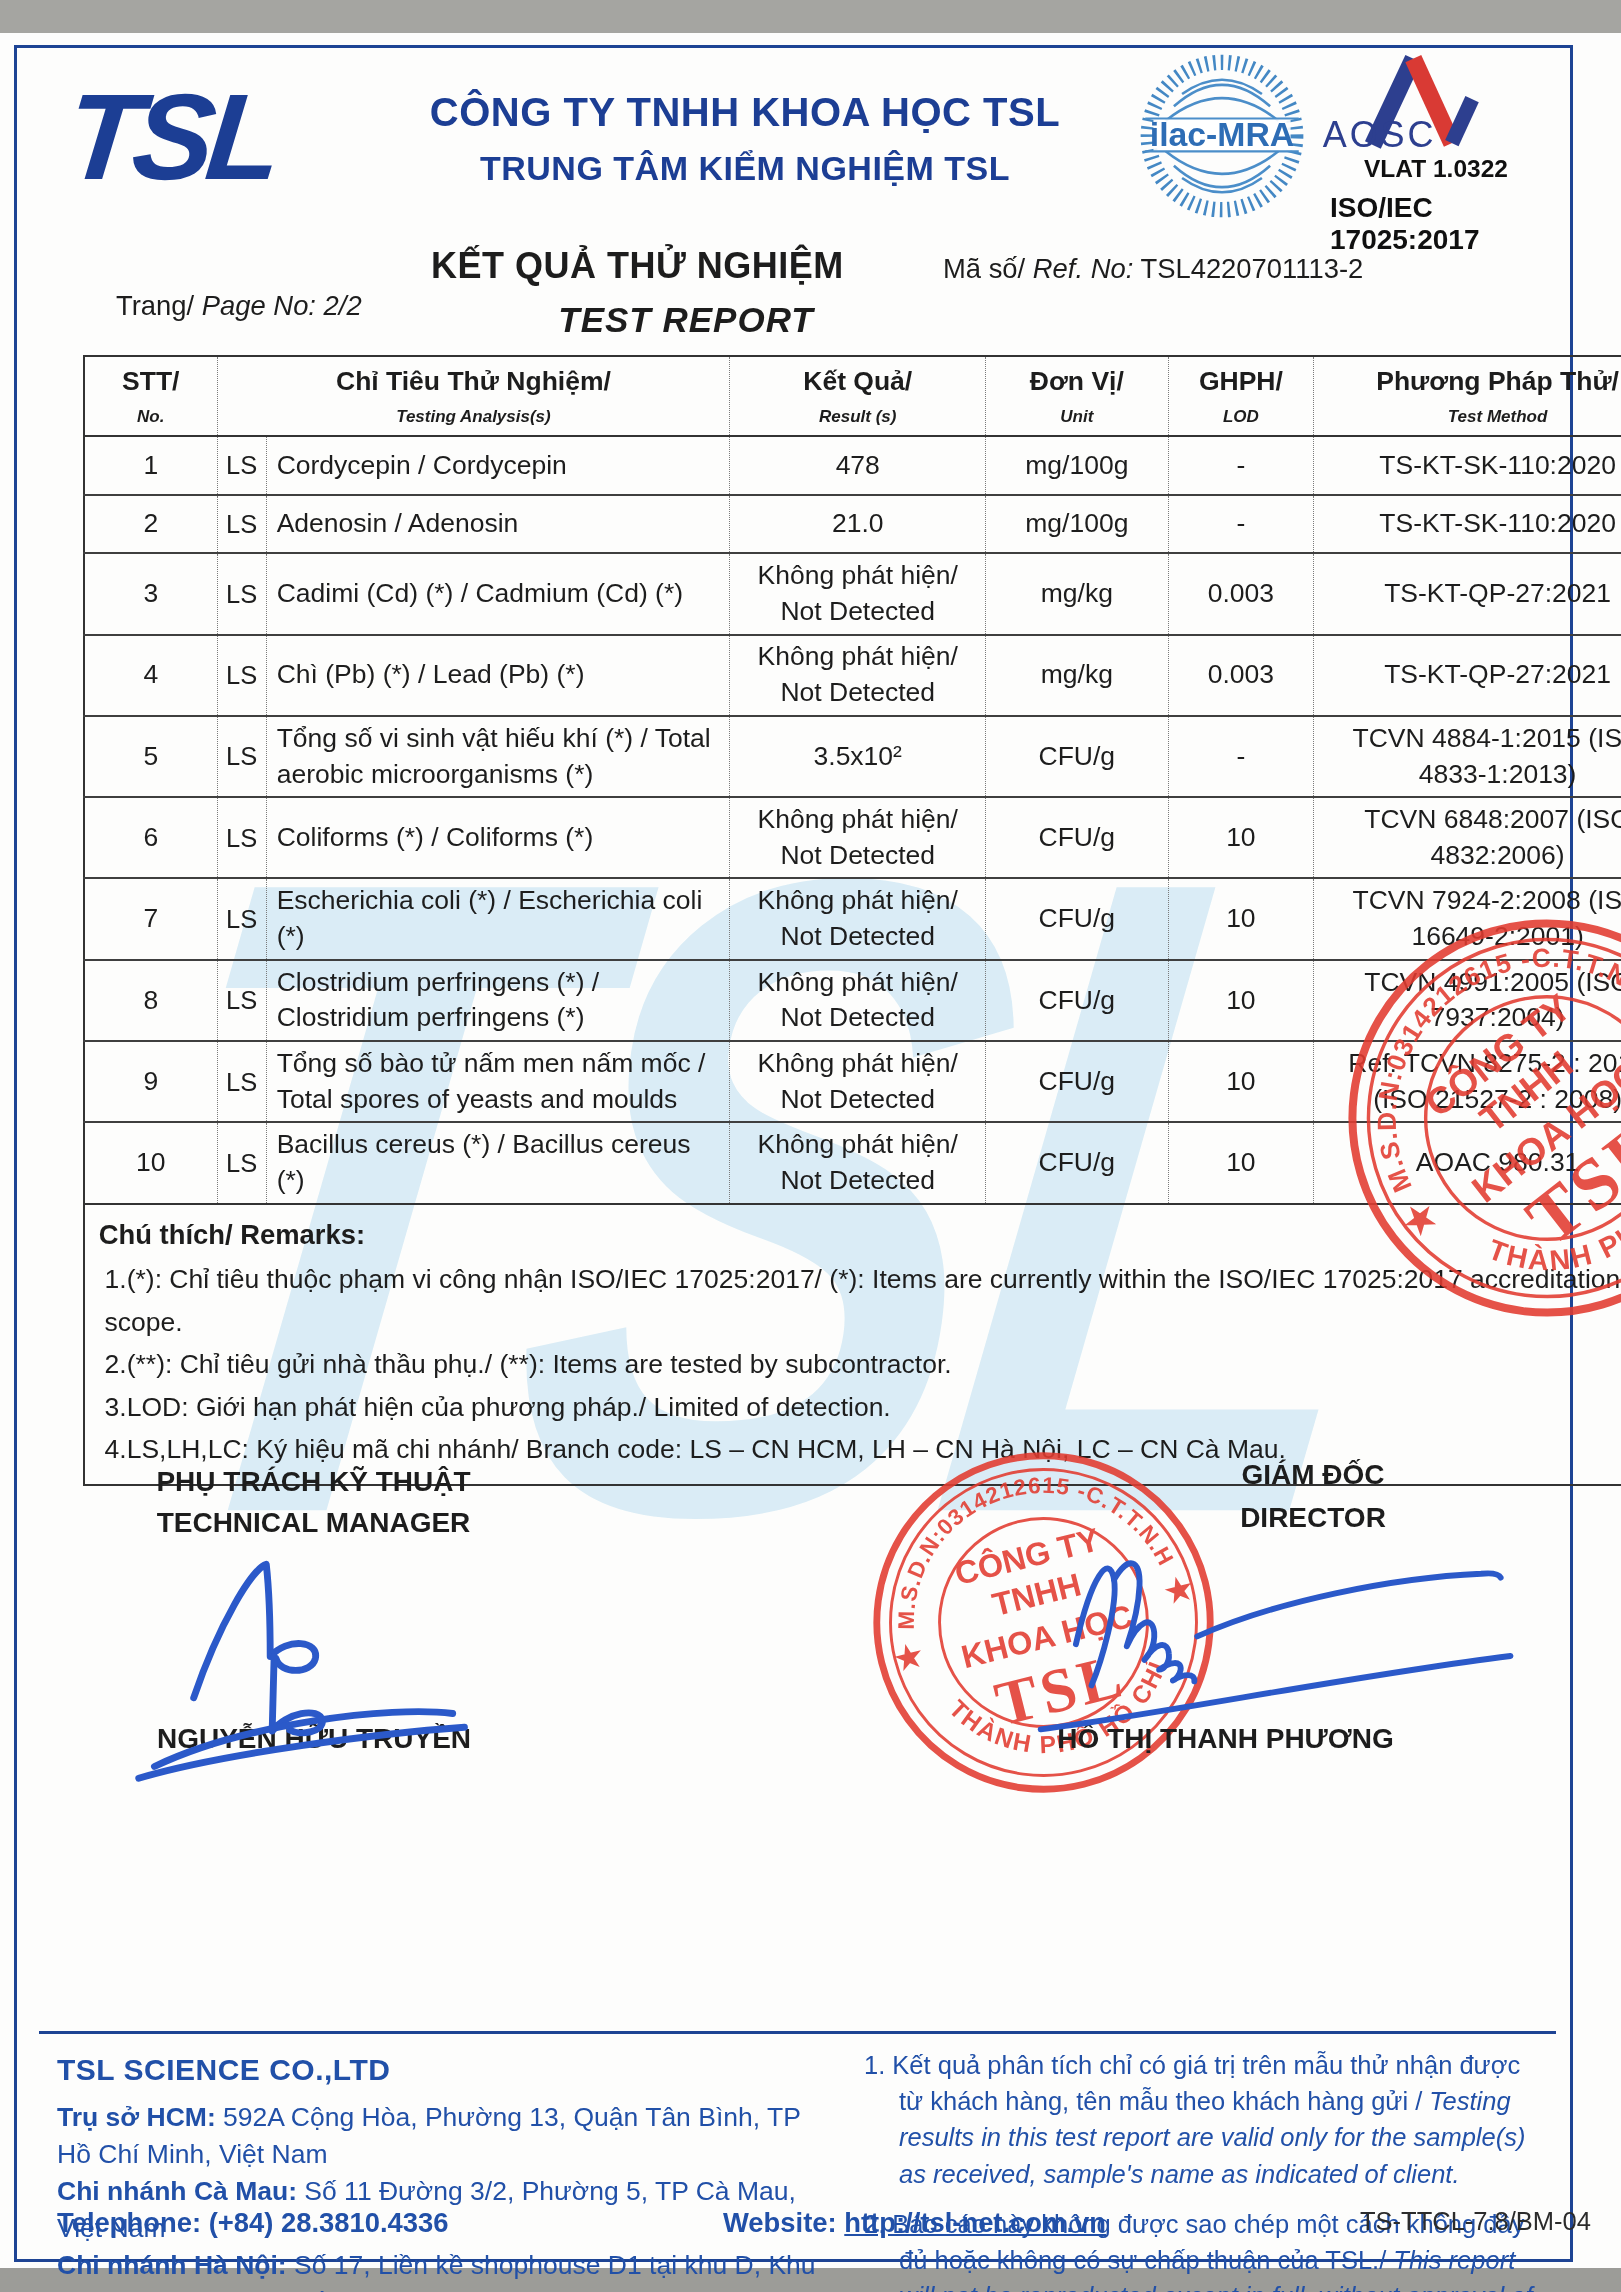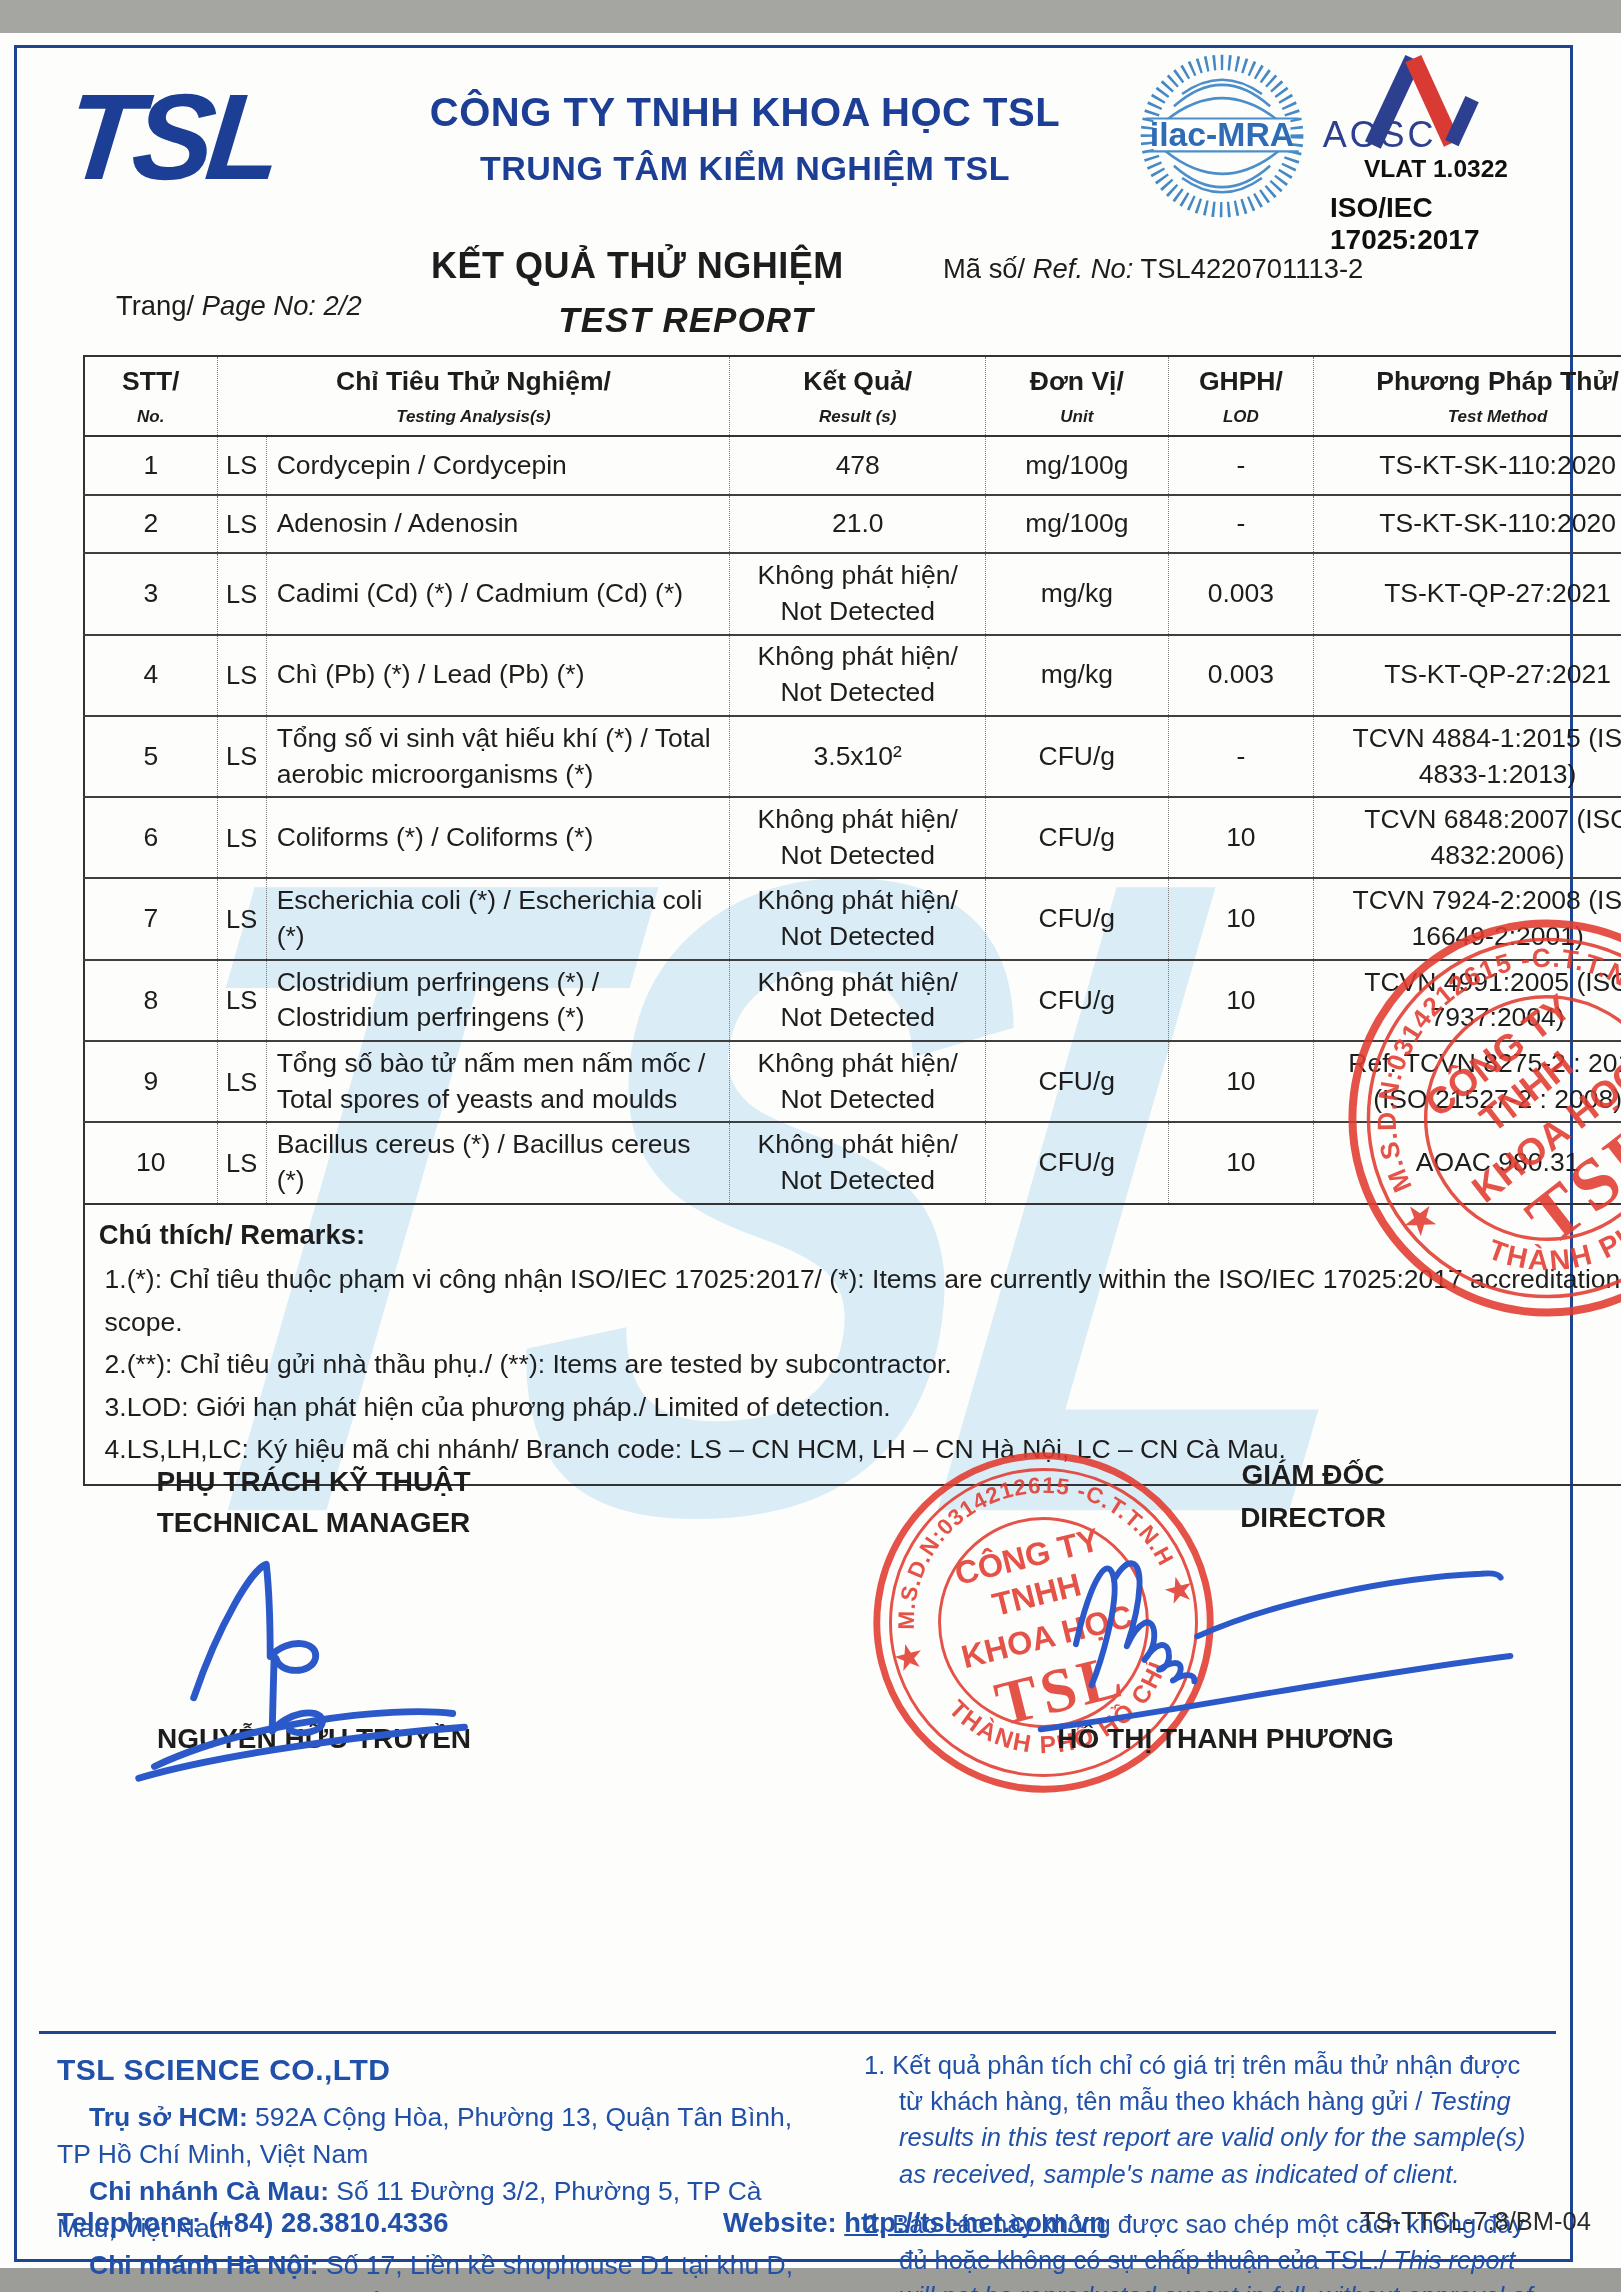--- a/index.html
+++ b/index.html
@@ -67,21 +67,21 @@
   .sig-name-right{position:absolute;left:1000px;top:1723px;width:451px;text-align:center;
       font-size:28px;font-weight:bold;z-index:4;}
   .sig-svg{position:absolute;z-index:4;}
 
   .stamp{position:absolute;z-index:3;opacity:.88;}
 
   
   .f-topline{position:absolute;left:39px;top:2031px;width:1517px;border-top:3.9px solid #1e4494;z-index:2;}
   .f-left{position:absolute;left:57px;top:2049px;width:760px;color:#2150a8;font-size:26.5px;line-height:1.4;z-index:2;}
   .f-left .f-co{font-size:30px;font-weight:bold;margin-bottom:7.8px;letter-spacing:0.5px;}
-  .f-left b{font-weight:bold;margin-left:32px;}
+  .f-left b{font-weight:bold;}
   .f-telrow{position:absolute;left:57px;top:2207px;width:1049px;display:flex;justify-content:space-between;
       color:#2150a8;font-size:27.4px;font-weight:bold;z-index:2;}
   .f-telrow .url{text-decoration:underline;}
   .f-notes{position:absolute;left:864px;top:2047px;width:686px;color:#2150a8;font-size:25.5px;line-height:1.42;z-index:2;}
   .f-note{margin-bottom:13.7px;padding-left:35px;text-indent:-35px;}
   .f-note .en{font-style:italic;}
   .form-code{position:absolute;left:1360px;top:2207px;font-size:25.5px;color:#2b2b2b;z-index:2;}
 
   .stamp text{font-weight:bold;fill:#e23b30;}
 </style>

